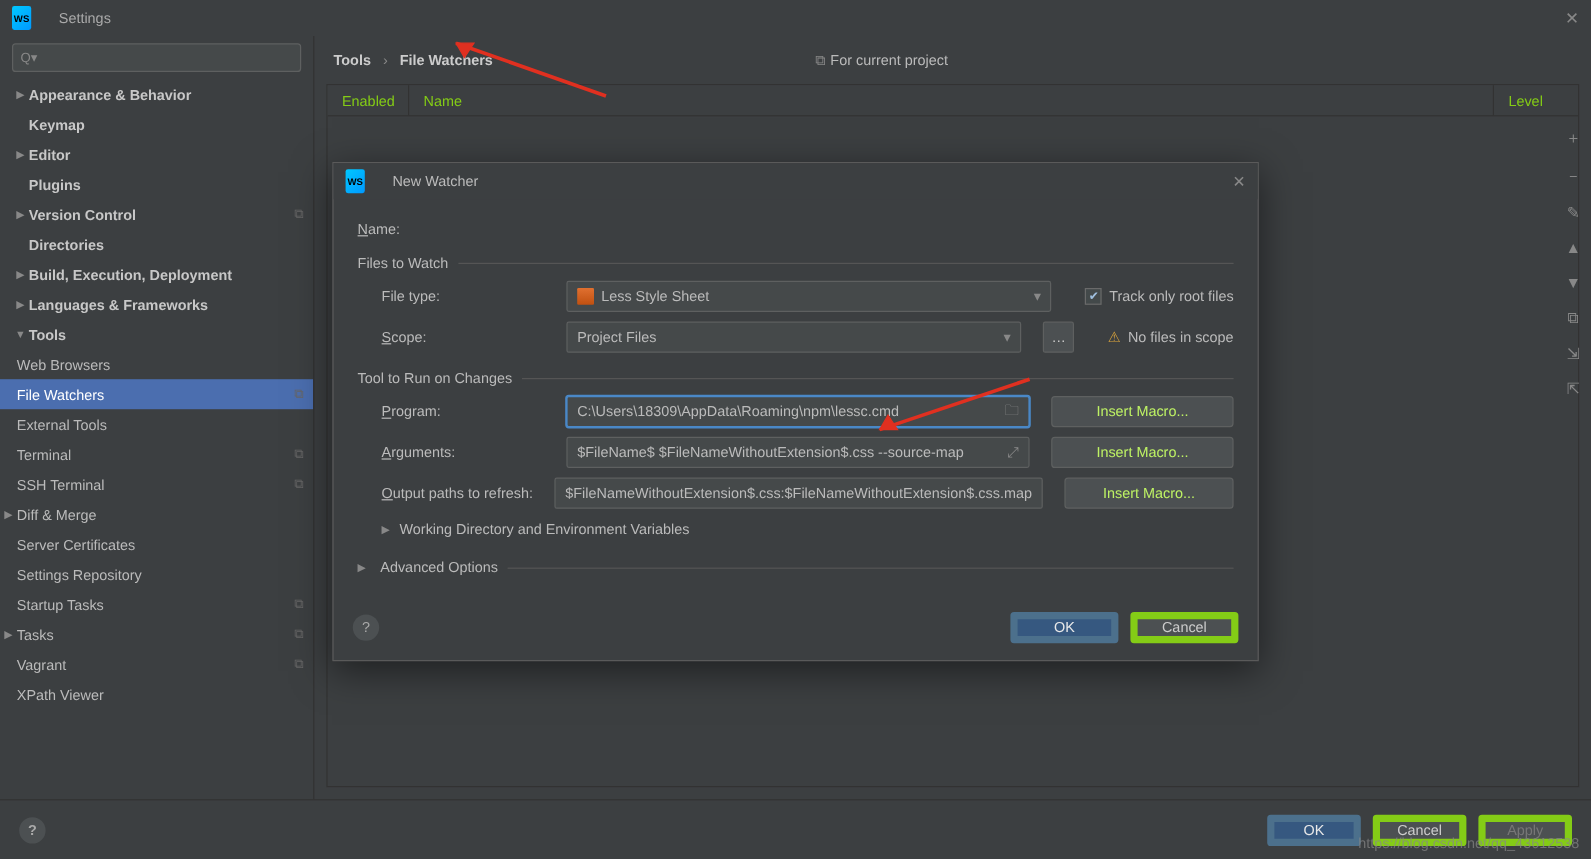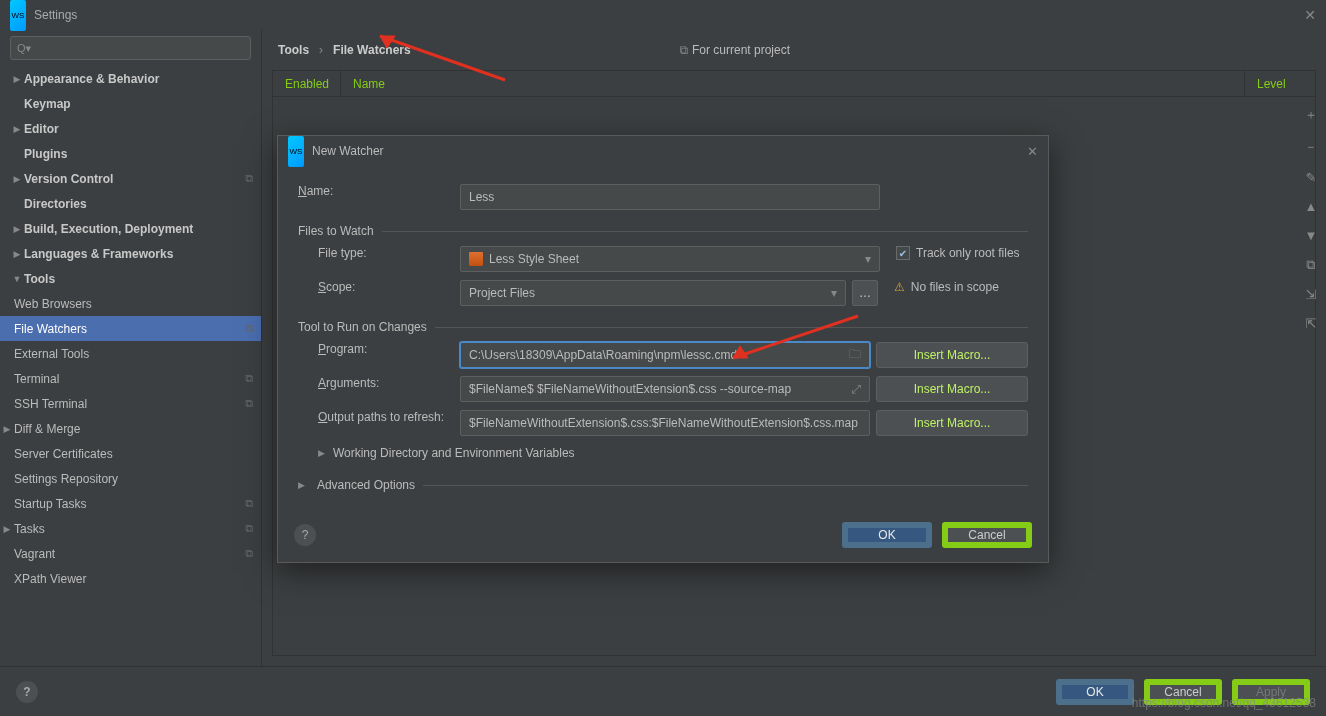--- a/index.html
+++ b/index.html
@@ -1,18 +1,18 @@
 <!DOCTYPE html>
 <html><head>
 <meta charset="utf-8">
 <style>
 *{box-sizing:border-box;margin:0;padding:0;font-family:"Segoe UI",Arial,sans-serif;font-size:12px;color:#bbbbbb}
 body{background:#3c3f41;width:1326px;height:716px;overflow:hidden;position:relative}
 .titlebar{height:30px;display:flex;align-items:center;padding:0 10px;background:#3c3f41}
-.ws-icon{width:16px;height:31px;background:linear-gradient(135deg,#00c8ff,#0099ff);border-radius:2px;display:inline-flex;align-items:center;justify-content:center;font-size:8px;font-weight:normal;color:#000;margin-right:8px}
+.ws-icon{width:16px;height:20px;background:linear-gradient(135deg,#00c8ff,#0099ff);border-radius:2px;display:inline-flex;align-items:center;justify-content:center;font-size:8px;font-weight:bold;color:#000;margin-right:23px}
 .titlebar .title{color:#aaa}
 .titlebar .close-x{margin-left:auto;color:#888;font-size:14px;cursor:pointer}
 .main{display:flex;height:636px}
 .sidebar{width:262px;padding:6px 0;border-right:1px solid #323232}
 .search{margin:0 10px 6px;height:24px;background:#45494a;border:1px solid #5e6060;border-radius:3px;display:flex;align-items:center;padding:0 6px}
 .search input{background:transparent;border:none;outline:none;color:#bbb;flex:1;font-size:12px}
 .search-icon{color:#888;margin-right:4px;font-size:11px}
 .tree{overflow-y:auto;height:596px}
 .tree-item{height:25px;display:flex;align-items:center;padding-right:8px;cursor:pointer;white-space:nowrap}
 .tree-item.selected{background:#4b6eaf}
@@ -41,21 +41,21 @@
 .footer .help{width:22px;height:22px;border-radius:11px;background:#4c5052;color:#aaa;display:flex;align-items:center;justify-content:center;font-weight:bold}
 .footer .spacer{flex:1}
 .btn{height:26px;min-width:78px;background:#4c5052;border:6px solid #84cc16;border-radius:3px;color:#ccc;display:inline-flex;align-items:center;justify-content:center;cursor:pointer;padding:0 14px}
 .btn.primary{background:#365880;border-color:#4c708c;color:#e8e8e8}
 .btn.disabled{color:#777}
 
 .dialog-mask{position:absolute;left:277px;top:135px;width:772px;background:#3c3f41;border:1px solid #5a5a5a;box-shadow:0 8px 30px rgba(0,0,0,.5)}
 .dlg-title{height:30px;display:flex;align-items:center;padding:0 10px;background:#3c3f41}
 .dlg-title .close-x{margin-left:auto;color:#888;cursor:pointer;font-size:13px}
 .dlg-body{padding:10px 20px 14px}
-.form-row{display:flex;align-items:flex-start;margin:8px 0;gap:6px}
+.form-row{display:flex;align-items:center;margin:8px 0;gap:18px}
 .form-lbl{width:156px;color:#bbb}
 .form-lbl.indent{padding-left:20px}
 .form-lbl .u{text-decoration:underline}
 .input{height:26px;background:#45494a;border:1px solid #5e6060;border-radius:2px;padding:0 8px;color:#ccc;display:flex;align-items:center;flex:1;position:relative;font-size:12px}
 .input.sel{justify-content:space-between}
 .input.hl{border:1px solid #4a88c7;box-shadow:0 0 0 1px #4a88c7}
 .input .end-ic{color:#888;margin-left:6px}
 .section-line{display:flex;align-items:center;gap:8px;margin:14px 0 6px}
 .section-line .hr{flex:1;height:1px;background:#555}
 .dots-btn{width:26px;height:26px;background:#4c5052;border:1px solid #5e6060;border-radius:2px;display:flex;align-items:center;justify-content:center;color:#ccc;cursor:pointer}
@@ -221,23 +221,20 @@
 
 <div class="dialog-mask">
   <div class="dlg-title">
     <span class="ws-icon">WS</span>
     <span>New Watcher</span>
     <span class="close-x">✕</span>
   </div>
   <div class="dlg-body">
     <div class="form-row">
       <span class="form-lbl"><span class="u">N</span>ame:</span>
-      <span class="input" style="max-width:420px">
-          <span>Less</span>
-        </span>
     </div>
 
     <div class="section-line">
         <span>Files to Watch</span>
         <span class="hr"></span>
       </div>
 
     <div class="form-row">
       <span class="form-lbl indent">File type:</span>
       <span class="input sel" style="max-width:420px">

